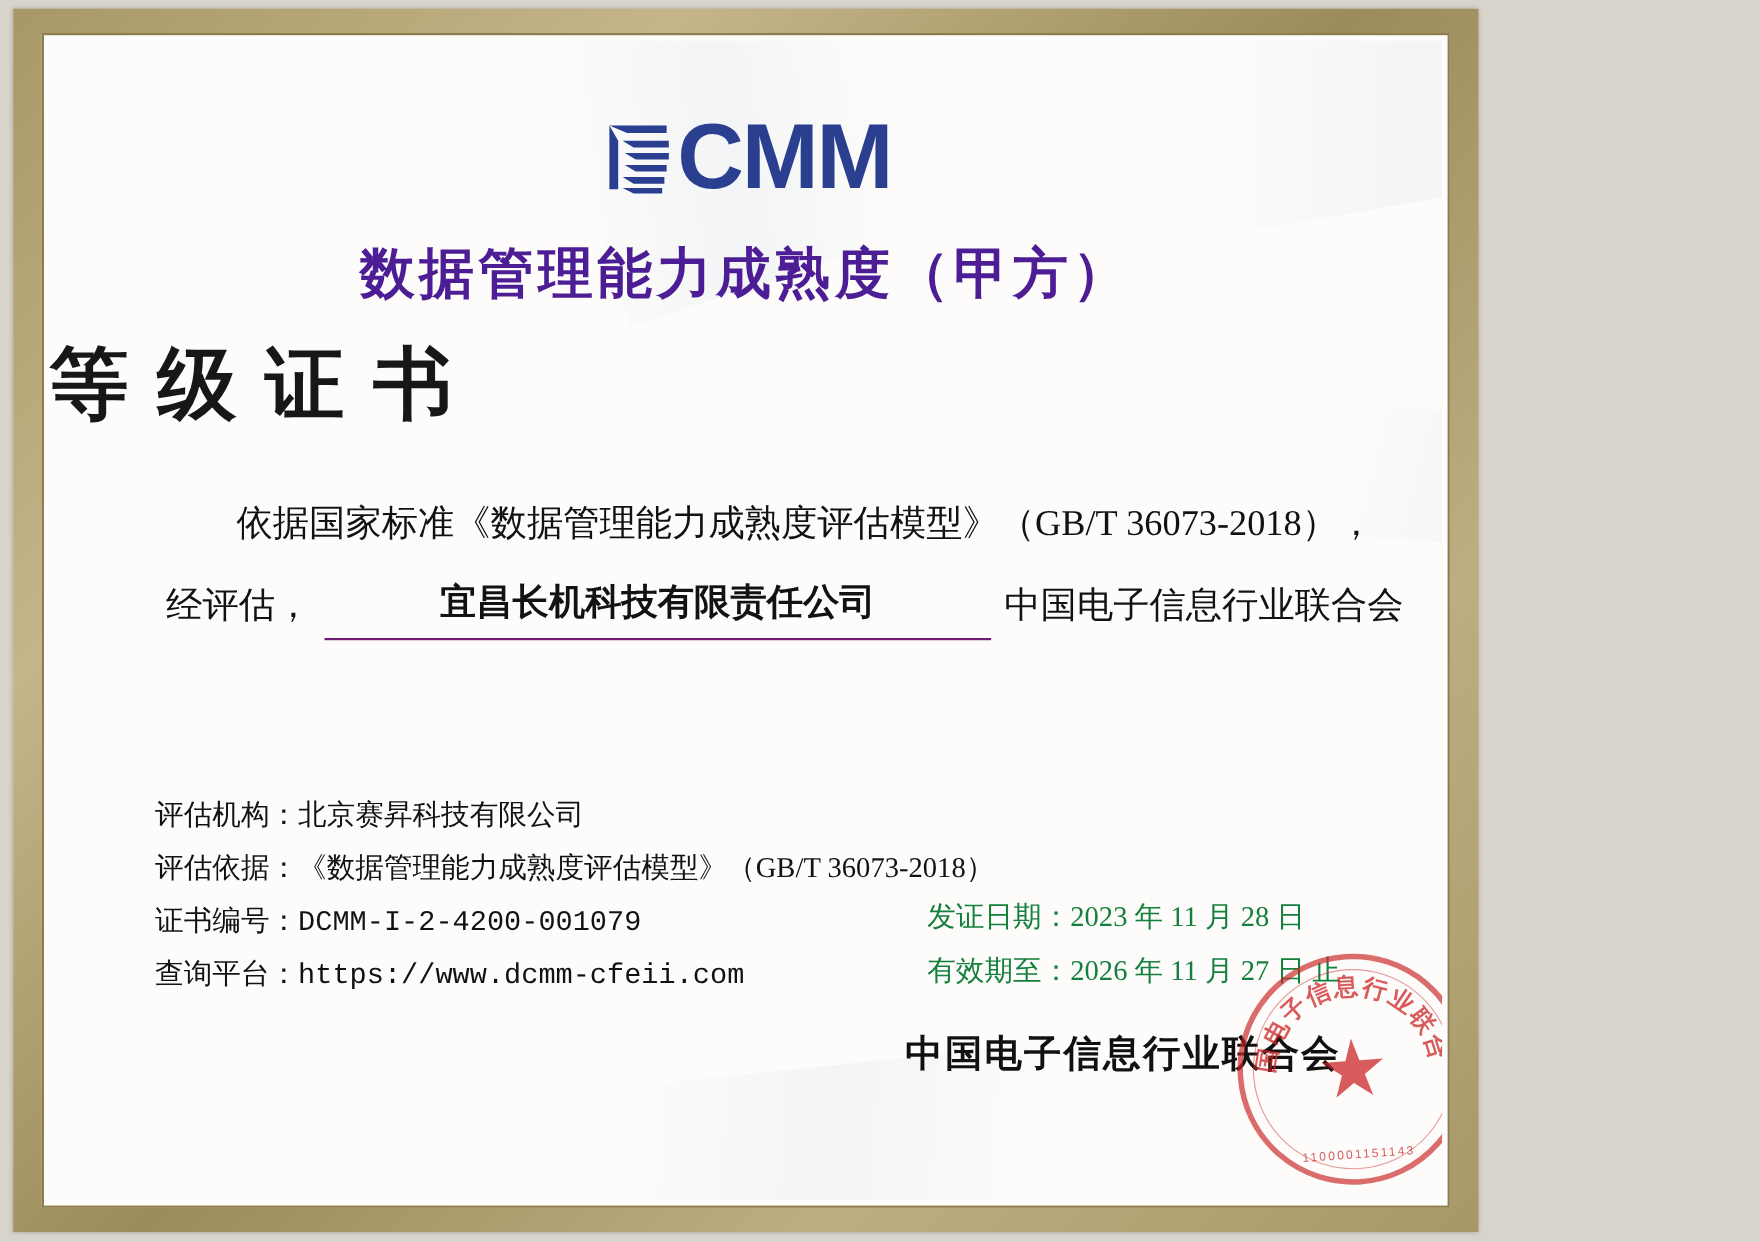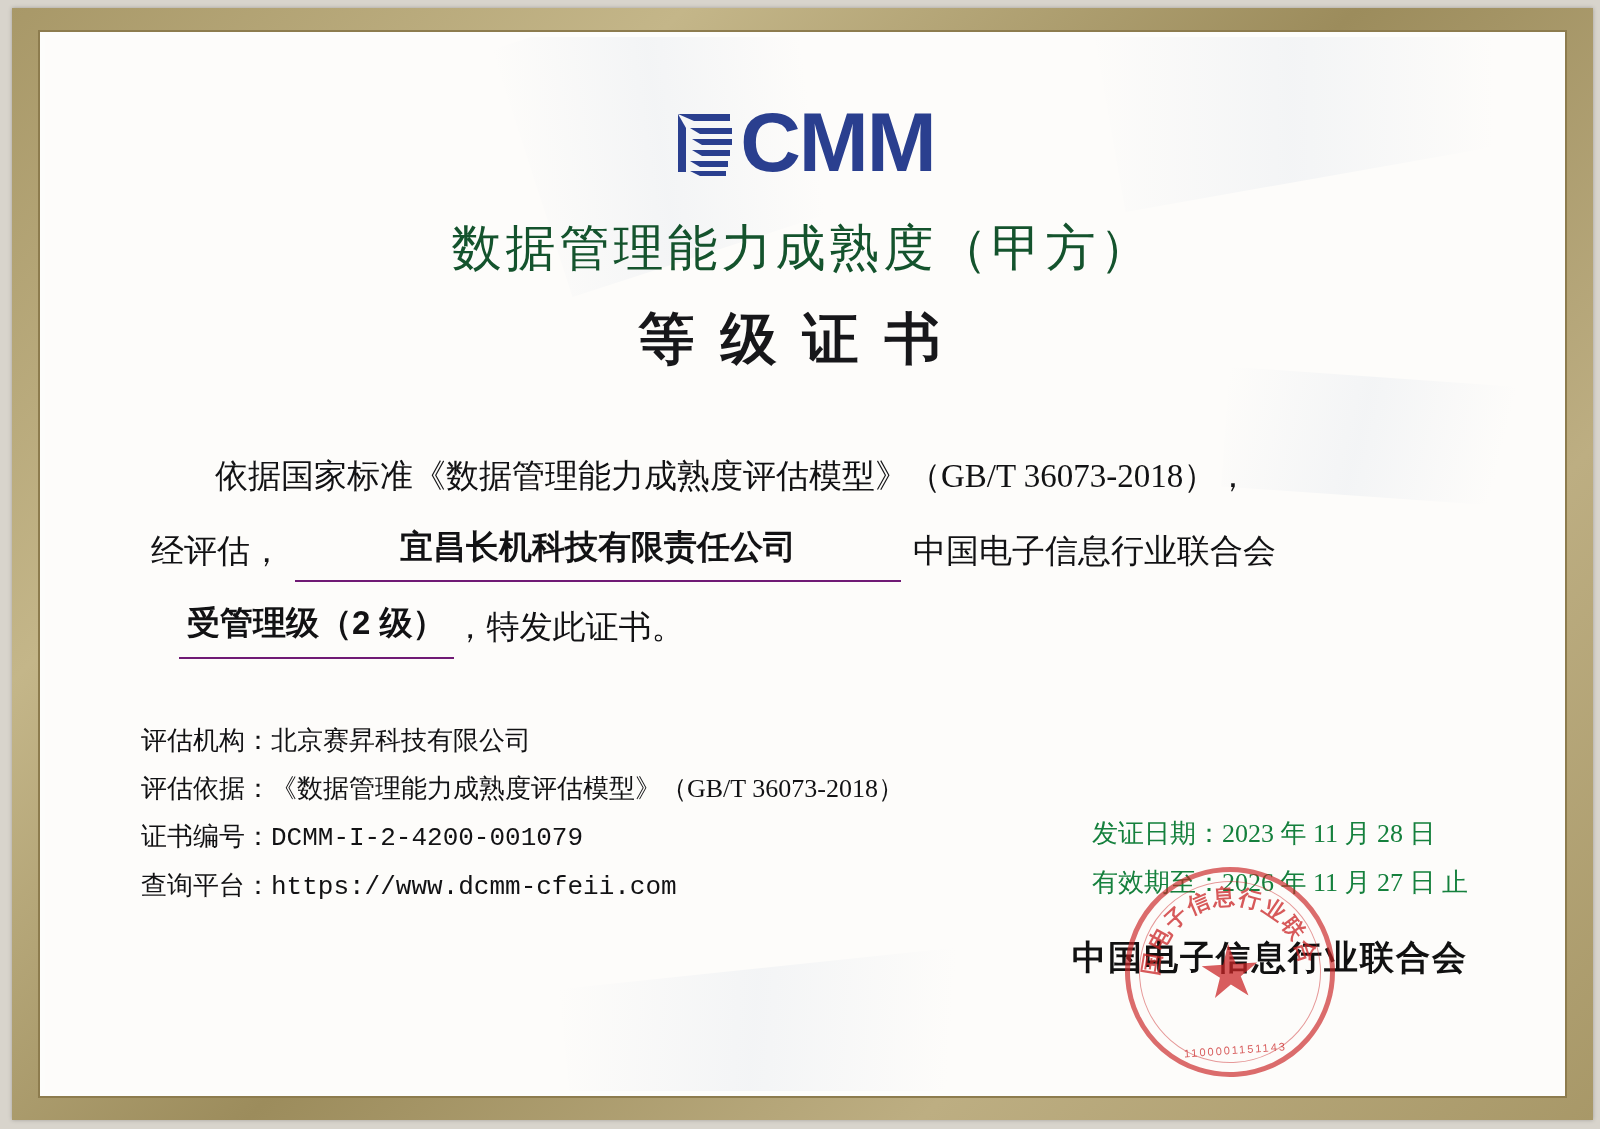--- a/index.html
+++ b/index.html
@@ -18,21 +18,21 @@
   .cert-page {
     position: relative;
     width: 1600px;
     height: 1129px;
     background: #d8d4cc;
   }
   .frame-outer {
     position: absolute;
     left: 12px;
     top: 8px;
-    width: 1581px;
+    width: 1332px;
     height: 1112px;
     background: linear-gradient(135deg, #a89868 0%, #c4b689 25%, #9c8c5c 50%, #bdae82 75%, #a89868 100%);
     box-shadow: 0 0 4px rgba(0,0,0,0.25);
   }
   .frame-inner-line {
     position: absolute;
     left: 26px;
     top: 22px;
     right: 26px;
     bottom: 22px;
@@ -89,33 +89,32 @@
     margin-left: -6px;
   }
 
   
   .title-1 {
     position: absolute;
     left: 0; right: 0;
     top: 178px;
     text-align: center;
     font-family: "Liberation Sans", sans-serif;
-    font-weight: normal;
+    font-weight: bold;
     font-size: 50px;
     letter-spacing: 4px;
-    color: #14532d;
+    color: #4c1d95;
   }
   .title-2 {
     position: absolute;
     left: 0; right: 0;
     top: 265px;
-    text-align: center;
-    font-family: "Liberation Sans", sans-serif;
-    font-weight: bold;
-    font-size: 56px;
+    font-family: "Liberation Sans", sans-serif;
+    font-weight: bold;
+    font-size: 72px;
     letter-spacing: 26px;
     color: #17171a;
   }
 
   
   .body-block {
     position: absolute;
     left: 96px;
     right: 98px;
     top: 408px;
@@ -265,24 +264,20 @@
 
       <div class="body-block">
         <div class="body-line l1">
           <span>依据国家标准《数据管理能力成熟度评估模型》（GB/T 36073-2018），</span>
         </div>
         <div class="body-line l2">
           <span>经评估，</span>
           <span class="fill-blank company">宜昌长机科技有限责任公司</span>
           <span>中国电子信息行业联合会</span>
         </div>
-        <div class="body-line l3">
-          <span class="fill-blank level">受管理级（2 级）</span>
-          <span>，特发此证书。</span>
-        </div>
       </div>
 
       <div class="meta-left">
         <div class="row">
           <span>评估机构：</span><span>北京赛昇科技有限公司</span>
         </div>
         <div class="row">
           <span>评估依据：</span><span>《数据管理能力成熟度评估模型》（GB/T 36073-2018）</span>
         </div>
         <div class="row">

